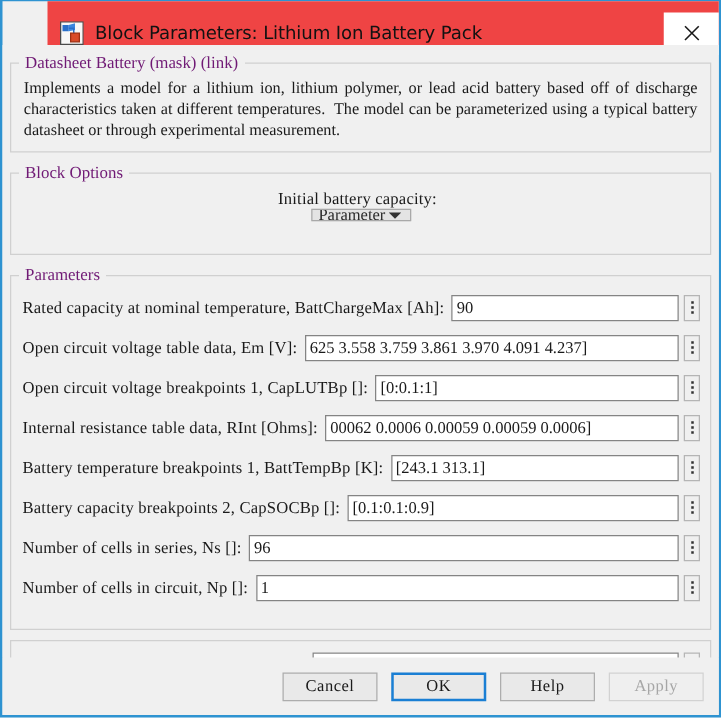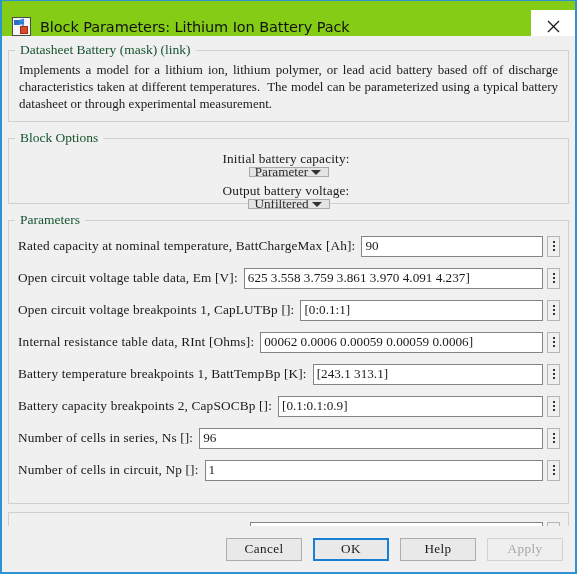--- a/index.html
+++ b/index.html
@@ -25,25 +25,26 @@
     border: 2px solid #2e93d1;
     border-top-width: 1px;
     background: #f0f0f0;
     display: flex;
     flex-direction: column;
   }
 
   #titlebar {
     height: 35px;
     min-height: 35px;
-    background: #84cc16;
+    background: #ef4444;
     display: flex;
     align-items: center;
     padding: 16px 0 0 10px;
     box-sizing: border-box;
+    margin-left: 36px;
   }
   #title-icon {
     width: 19px;
     height: 19px;
     position: relative;
     margin-right: 9px;
     flex: 0 0 auto;
   }
   #title-text {
     font-family: "DejaVu Sans", "Liberation Sans", sans-serif;
@@ -77,21 +78,21 @@
     border: 1px solid #d0d0d0;
     border-radius: 0;
     margin: 0 6px 0 6px;
     padding: 0;
     background: #f0f0f0;
     position: relative;
   }
   fieldset.grp > legend {
     font-family: "Liberation Serif", "DejaVu Serif", serif;
     font-size: 13.5px;
-    color: #14532d;
+    color: #701a75;
     padding: 0 5px 0 5px;
     margin-left: 6px;
   }
 
   
   #grp-desc { margin-top: 6px; height: 78px; }
   #desc-text {
     font-family: "Liberation Serif", "DejaVu Serif", serif;
     font-size: 13px;
     color: #1a1a1a;
@@ -256,27 +257,20 @@
       <legend>Block Options</legend>
 
       <div class="row opt" style="margin-top:5px;">
         <span class="lbl">Initial battery capacity:</span>
         <span class="combo">
           <span>Parameter</span>
           <span class="arrow"></span>
         </span>
       </div>
 
-      <div class="row opt" style="margin-top:6px;">
-        <span class="lbl">Output battery voltage:</span>
-        <span class="combo">
-          <span>Unfiltered</span>
-          <span class="arrow"></span>
-        </span>
-      </div>
     </fieldset>
 
     <fieldset class="grp" id="grp-params">
       <legend>Parameters</legend>
       <div id="param-rows">
           <div class="row" style="margin-top: 6px;">
             <span class="lbl">Rated capacity at nominal temperature, BattChargeMax [Ah]:</span>
             <input class="inp" type="text" readonly="" value="90" style="">
             <span class="dots">
               <i></i>

